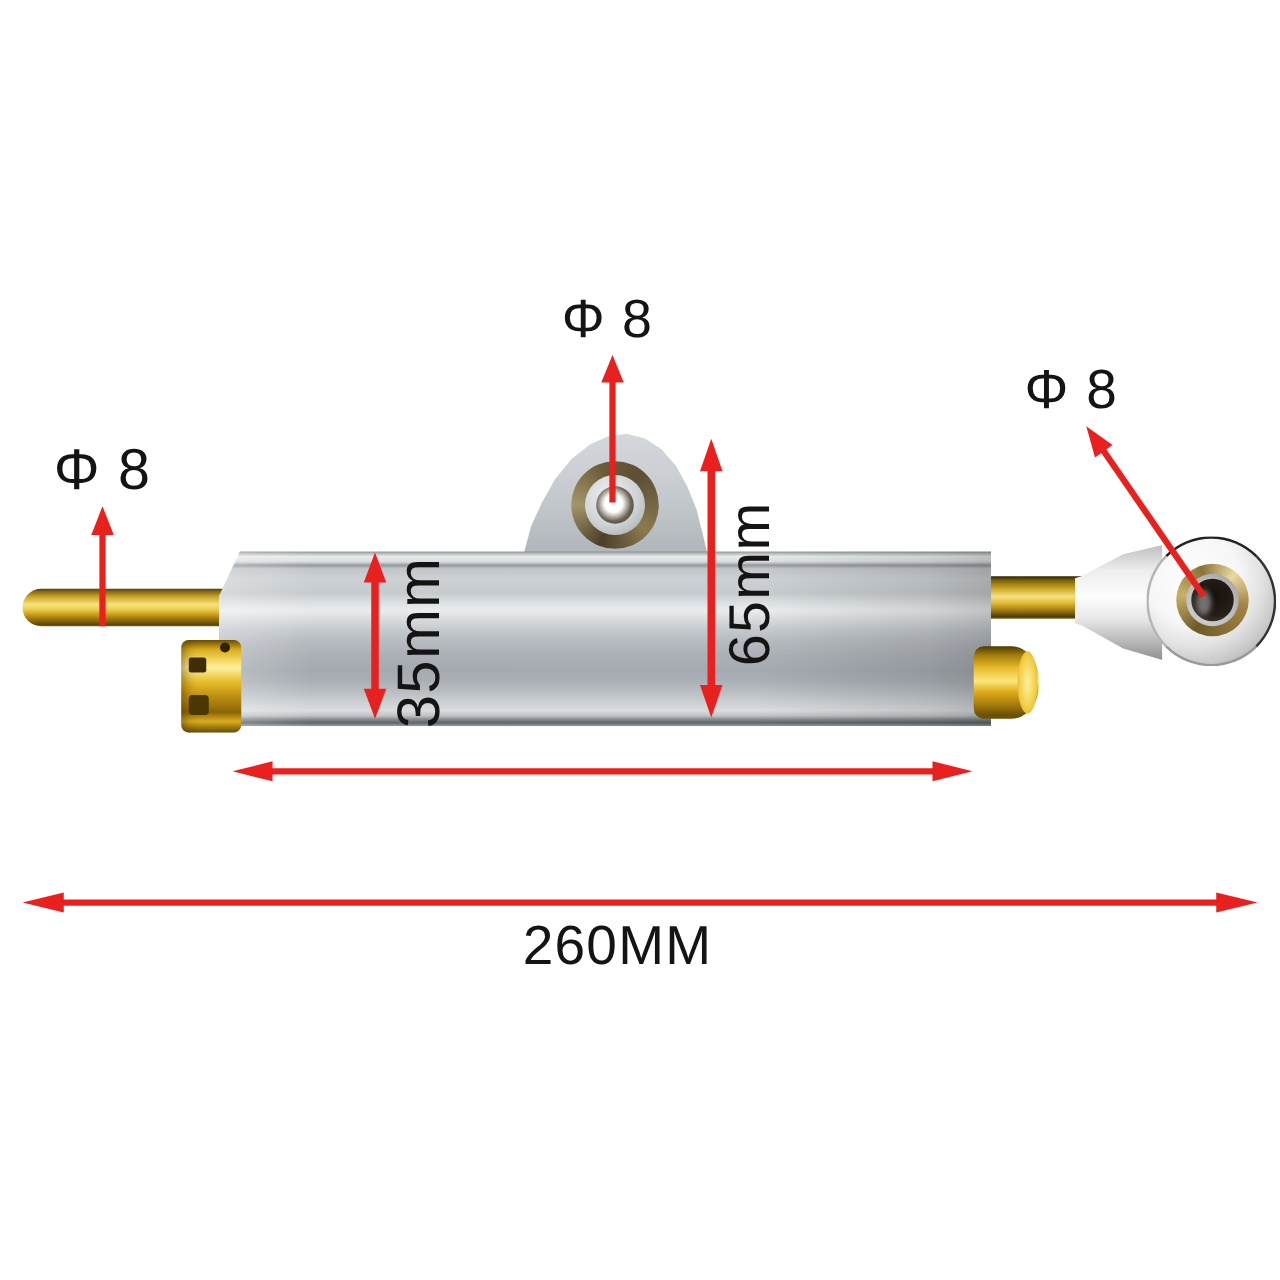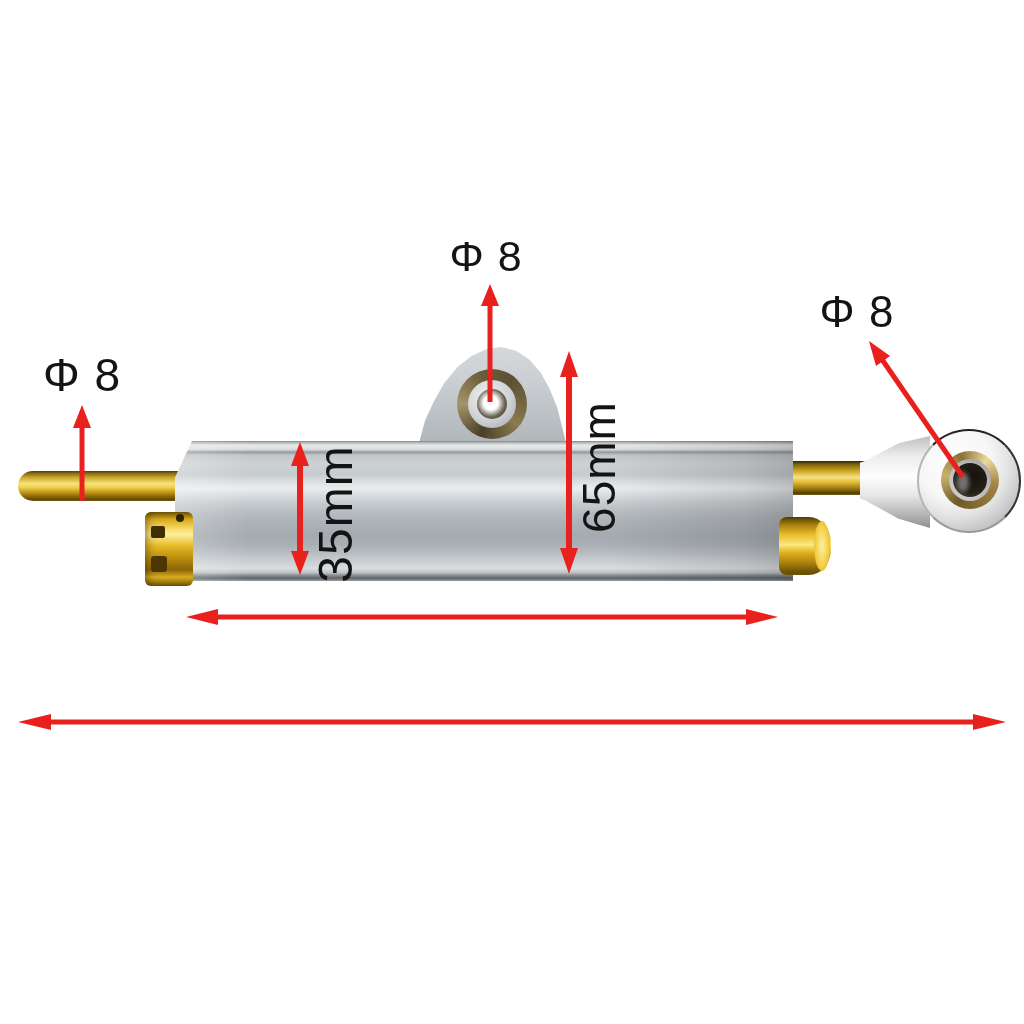--- a/index.html
+++ b/index.html
@@ -132,13 +132,14 @@
       <polygon points="18,722 51,714 51,730"></polygon>
       <polygon points="1006,722 973,714 973,730"></polygon>
     </g>
   </svg>
 
   <div class="lbl" style="left:486px;top:256px;font-size:43px">Φ 8</div>
   <div class="lbl" style="left:82px;top:375px;font-size:46px">Φ 8</div>
   <div class="lbl" style="left:857px;top:312px;font-size:44px">Φ 8</div>
   <div class="lbl rot" style="left:336px;top:514px;font-size:48px">35mm</div>
   <div class="lbl rot" style="left:599px;top:467px;font-size:46px">65mm</div>
+  <div class="lbl" style="left:494px;top:757px;font-size:44px">260MM</div>
 </div>
 
 </body></html>

